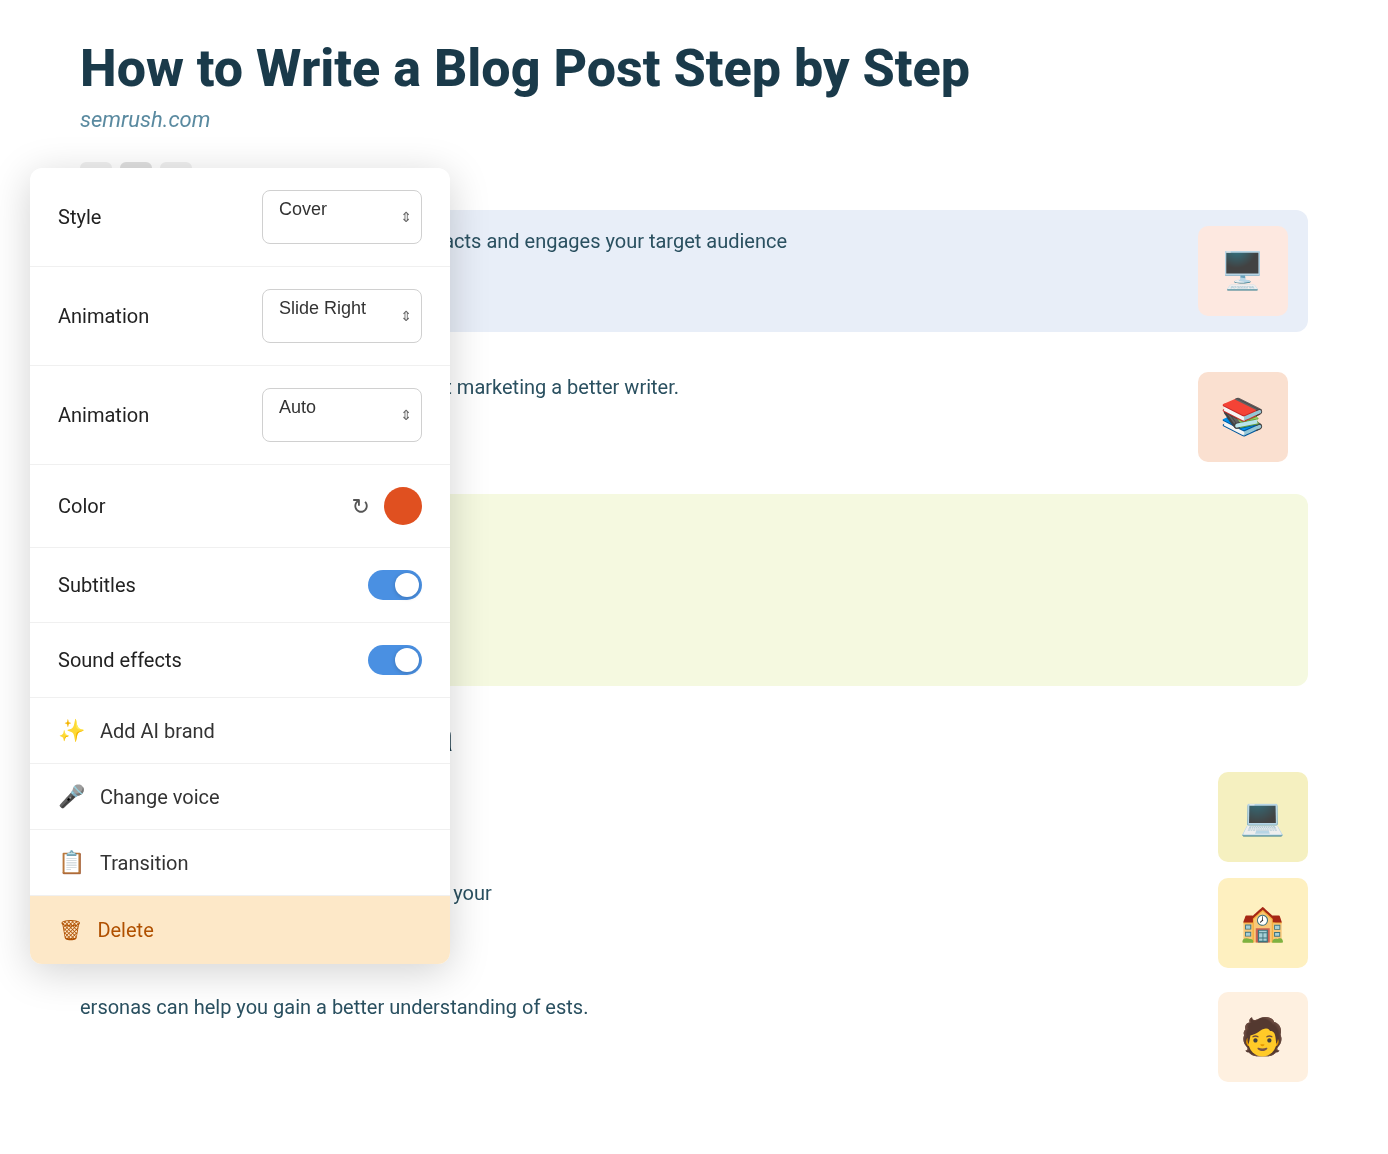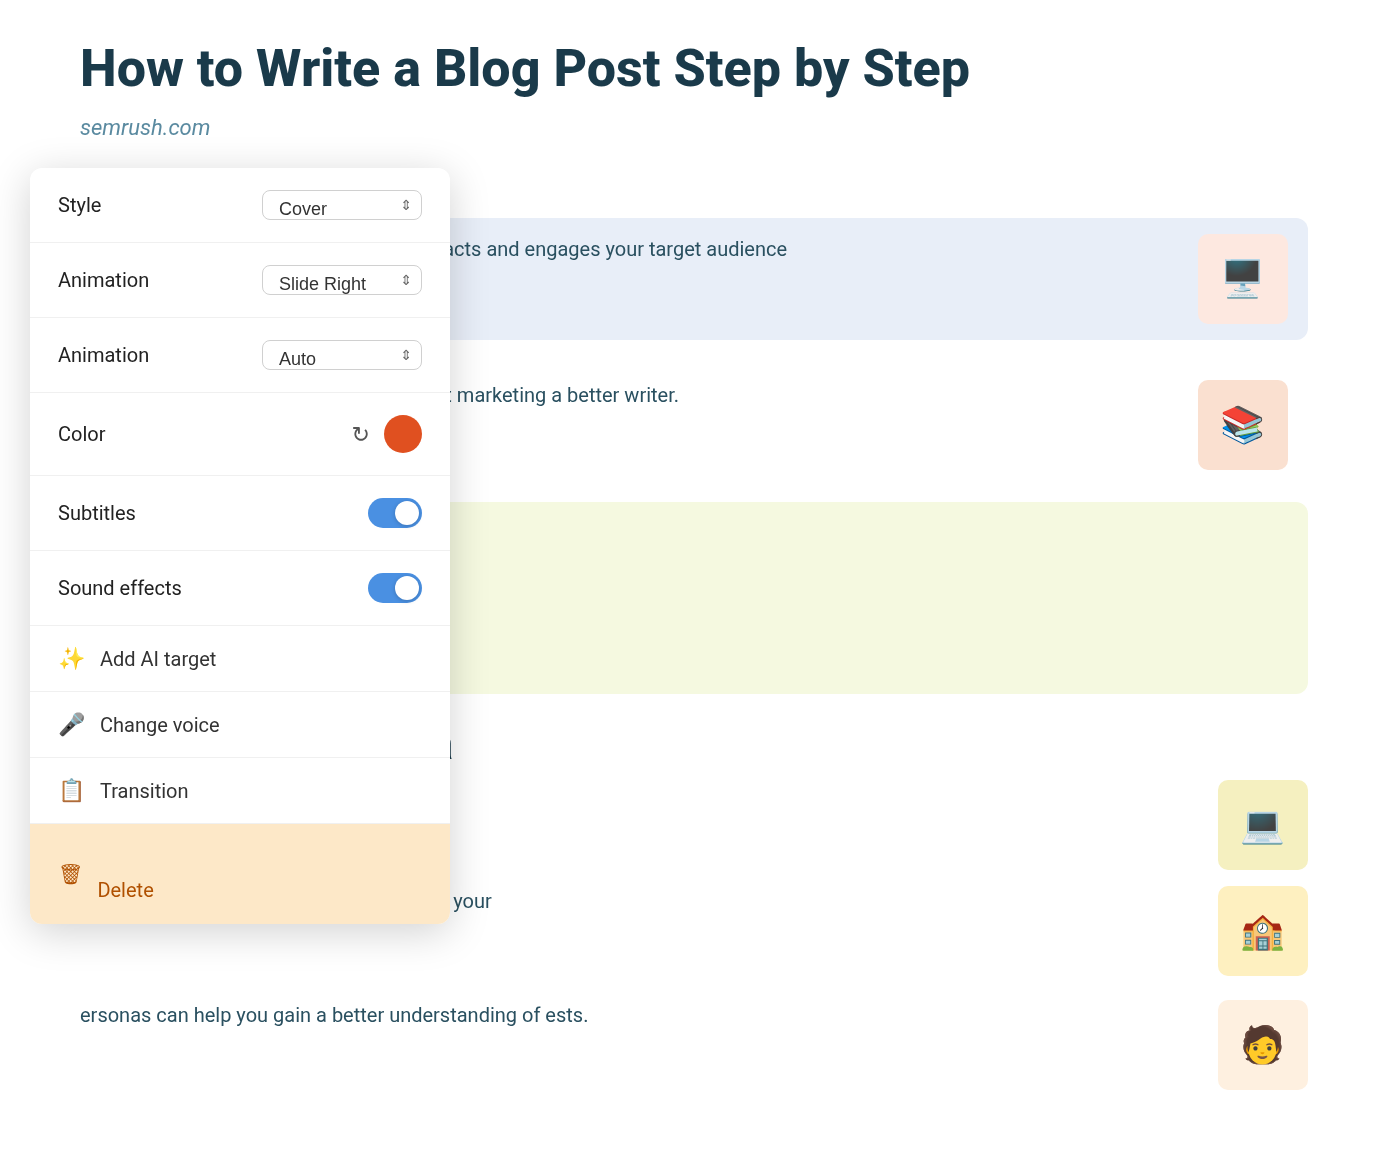--- a/index.html
+++ b/index.html
@@ -18,21 +18,21 @@
       position: absolute;
       top: 0; left: 0; right: 0; bottom: 0;
       padding: 40px 80px;
     }
 
     .page-title {
       font-size: 52px;
       font-weight: 800;
       color: #1a3a4a;
       line-height: 1.1;
-      margin-bottom: 18px;
+      margin-bottom: 10px;
     }
 
     .page-subtitle {
       font-size: 22px;
       color: #5a8aa0;
       font-style: italic;
       margin-bottom: 30px;
     }
 
     .toolbar-row {
@@ -141,21 +141,21 @@
       font-size: 20px;
       color: #222;
       font-weight: 400;
     }
 
     .menu-select {
       appearance: none;
       -webkit-appearance: none;
       border: 1.5px solid #d0d0d0;
       border-radius: 8px;
-      padding: 8px 36px 0 16px;
+      padding: 8px 36px 24px 16px;
       font-size: 18px;
       color: #333;
       background: #fff;
       cursor: pointer;
       min-width: 160px;
       position: relative;
     }
 
     .select-wrapper {
       position: relative;
@@ -252,21 +252,20 @@
       align-items: center;
       gap: 14px;
       padding: 22px 28px;
       cursor: pointer;
       background: #fde8c8;
     }
 
     .delete-label {
       font-size: 20px;
       color: #b05000;
-      margin-top: 32px;
     }
 
     .delete-icon {
       font-size: 20px;
       color: #b05000;
     }
   </style>
 </head>
 <body>
 
@@ -374,21 +373,21 @@
     <label class="toggle-switch">
       <input type="checkbox" checked="" style="">
       <div class="toggle-track">
         <div class="toggle-thumb"></div>
       </div>
     </label>
   </div>
 
   <div class="menu-action-row">
     <span class="action-icon">✨</span>
-    <span class="action-label">Add AI target</span>
+    <span class="action-label">Add AI brand</span>
   </div>
 
   <div class="menu-action-row">
     <span class="action-icon">🎤</span>
     <span class="action-label">Change voice</span>
   </div>
 
   <div class="menu-action-row">
     <span class="action-icon">📋</span>
     <span class="action-label">Transition</span>

